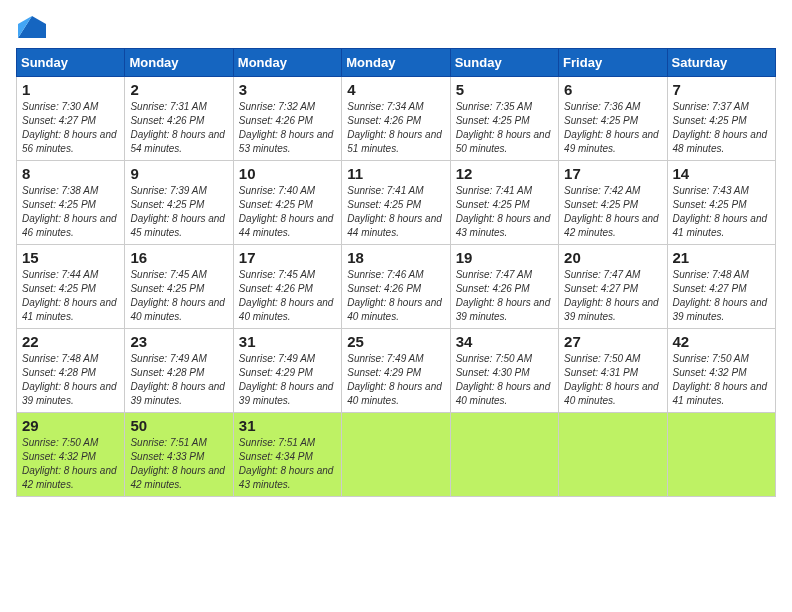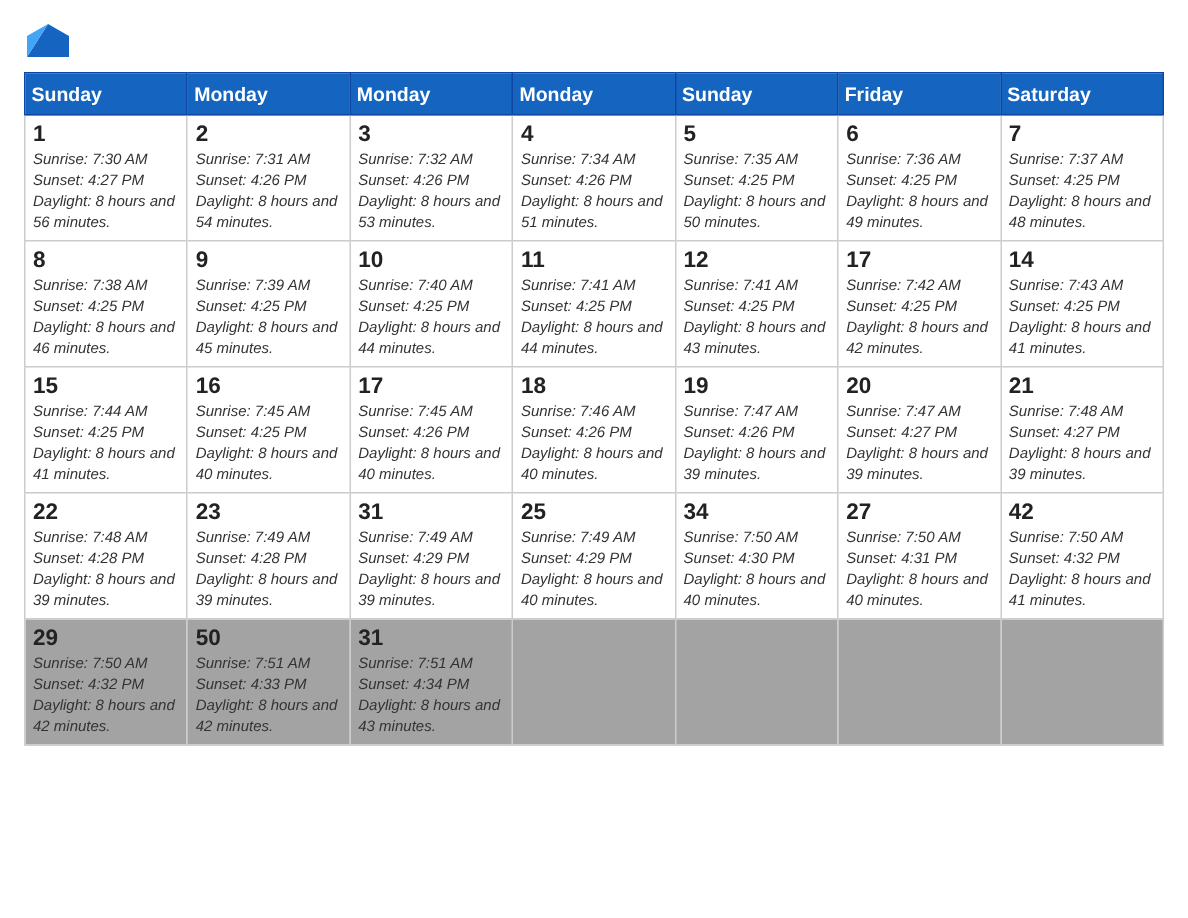--- a/index.html
+++ b/index.html
@@ -61,21 +61,21 @@
     }
     .calendar td {
       border: 1px solid #ccc;
       vertical-align: top;
       padding: 4px 5px;
       width: 108px;
       min-height: 80px;
       background: #fff;
     }
     .calendar tr:last-child td {
-      background: #a3a3a3;
+      background: #bef264;
     }
     .day-num {
       font-size: 15px;
       font-weight: bold;
       color: #222;
       display: block;
       margin-bottom: 2px;
     }
     .day-info {
       color: #333;

